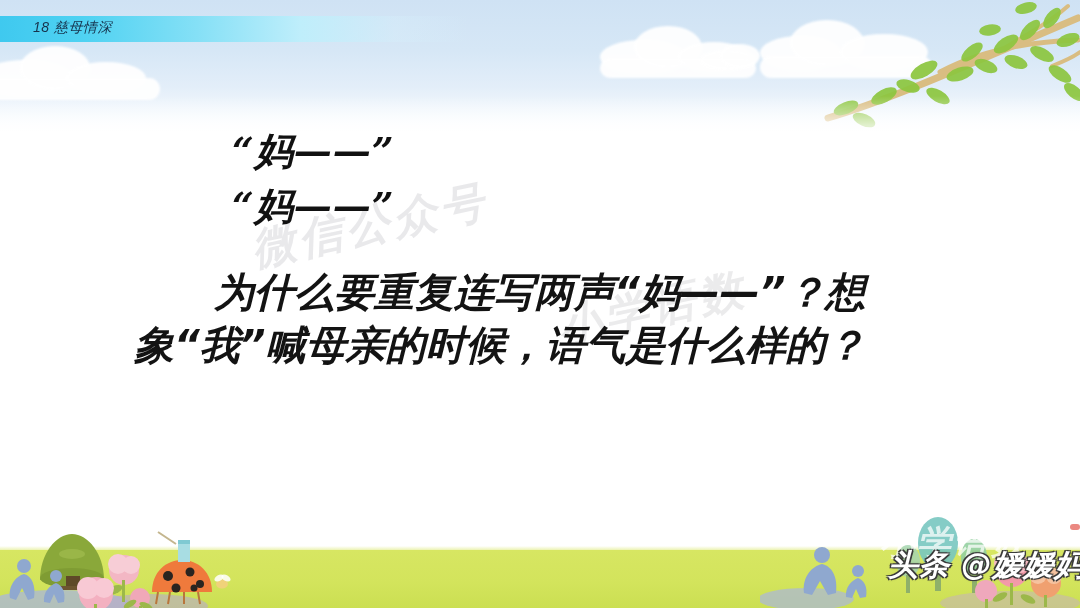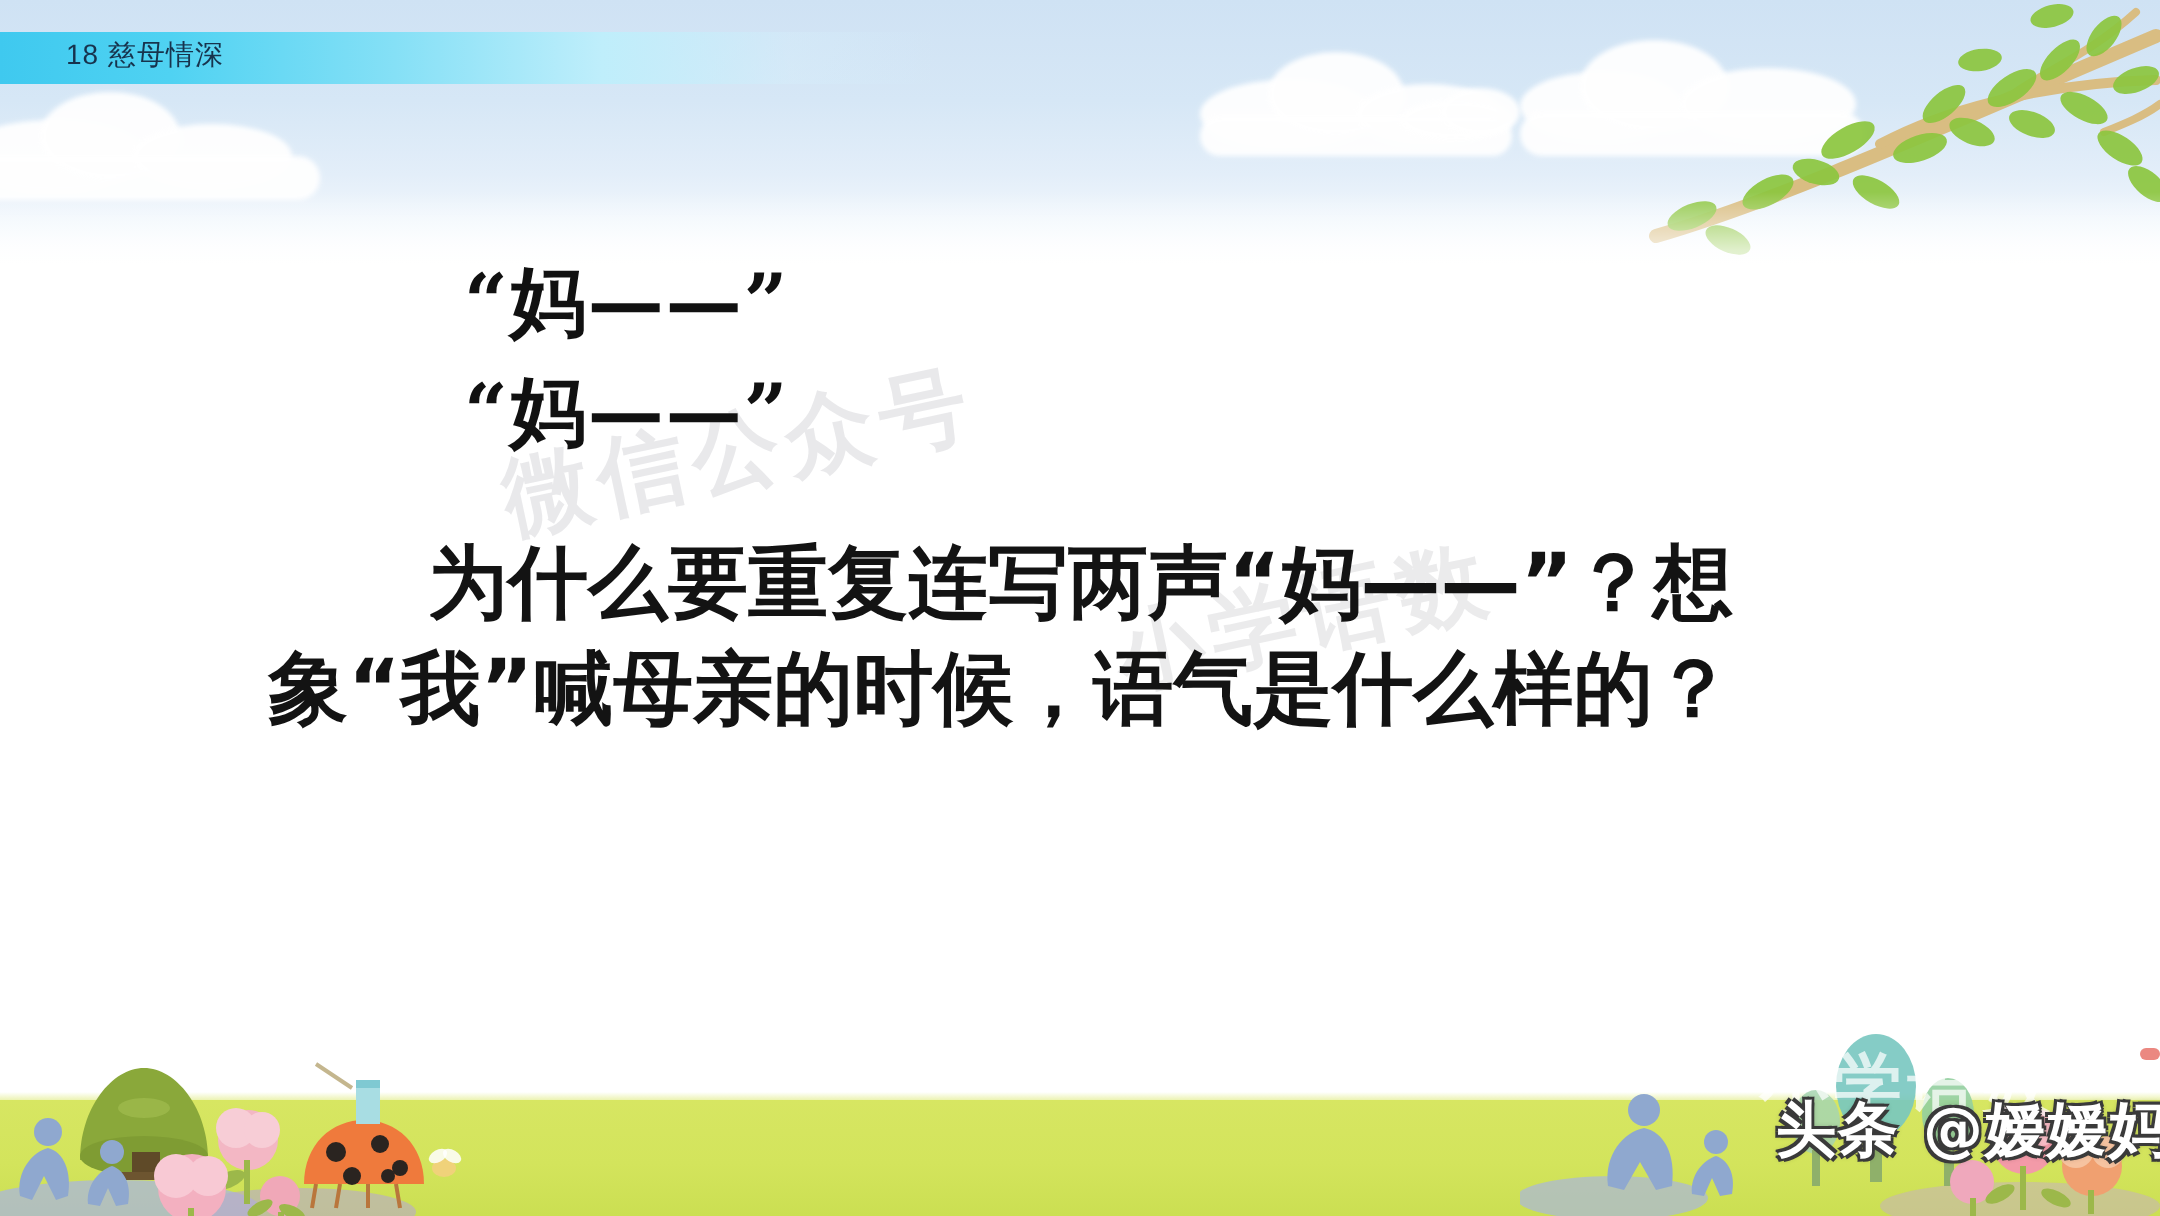--- a/index.html
+++ b/index.html
@@ -3,20 +3,21 @@
 <meta charset="utf-8">
 <style>
   html,body{margin:0;padding:0;background:#fff;}
   body{font-family:"Liberation Sans","DejaVu Sans",sans-serif;}
 
   #slide{
     position:relative;
     width:1080px;height:608px;
     overflow:hidden;
     background:#ffffff;
+    font-style:italic;
   }
 
   
   .sky{
     position:absolute;left:0;top:0;width:1080px;height:132px;
     background:linear-gradient(to bottom,#cfe2f4 0%,#d6e7f6 38%,#e3eef9 66%,#f4f9fd 88%,#ffffff 100%);
   }
   .sky-fade{
     position:absolute;left:0;top:96px;width:1080px;height:70px;
     background:linear-gradient(to bottom,rgba(255,255,255,0) 0%,rgba(255,255,255,.72) 42%,#ffffff 100%);

